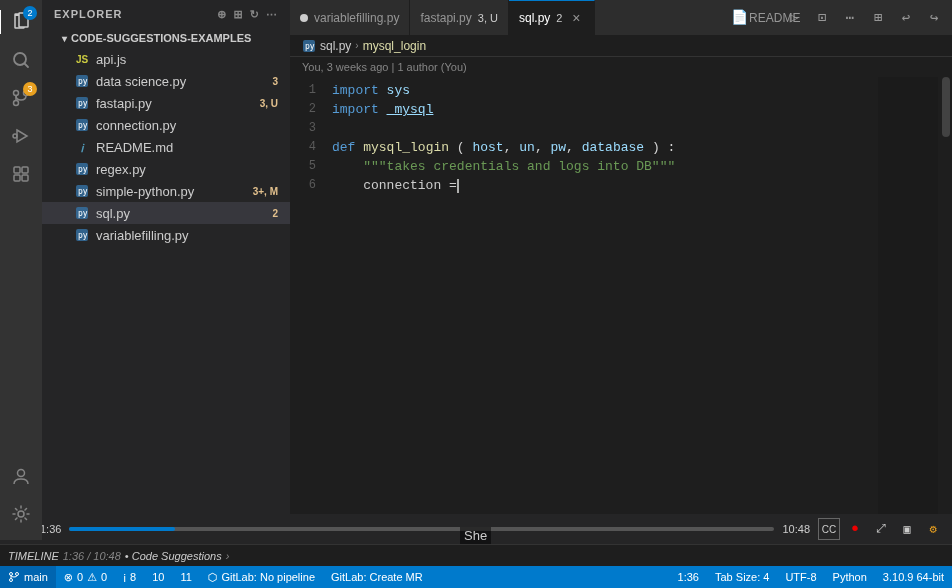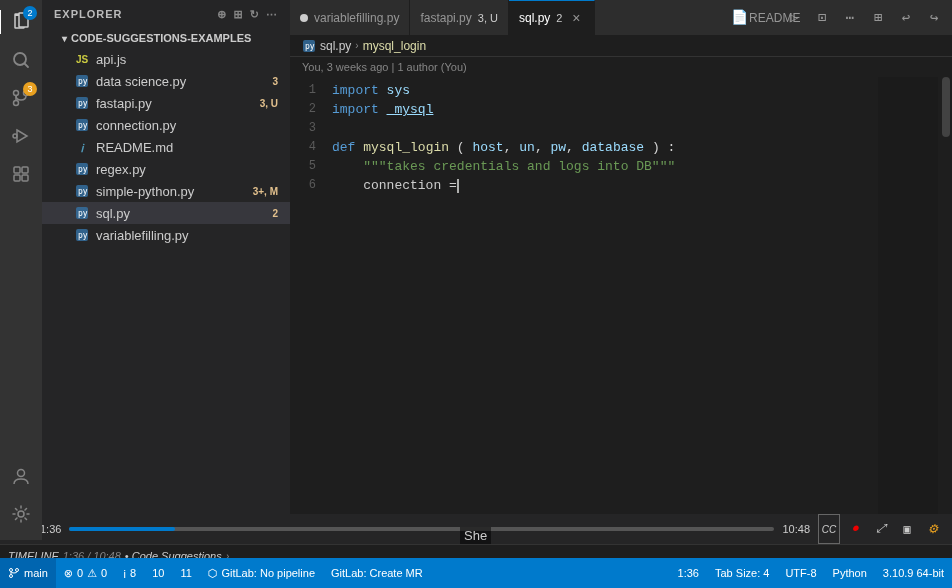--- a/index.html
+++ b/index.html
@@ -338,21 +338,21 @@
       background: #424242;
       border-radius: 4px;
     }
 
     
     .status-bar {
       position: absolute;
       bottom: 0;
       left: 0;
       right: 0;
-      height: 30px;
+      height: 22px;
       background: #007acc;
       display: flex;
       align-items: center;
       font-family: sans-serif;
       font-size: 11px;
       color: #ffffff;
     }
     .status-left {
       display: flex;
       align-items: center;
@@ -443,28 +443,27 @@
       font-family: sans-serif;
       font-size: 11px;
     }
     .video-icons {
       display: flex;
       gap: 4px;
       align-items: center;
     }
     .video-icon-btn {
       width: 22px;
-      height: 30px;
+      height: 22px;
       display: flex;
       align-items: center;
       justify-content: center;
       color: #cccccc;
       cursor: pointer;
       font-size: 12px;
-      font-style: italic;
     }
 
     .minimap {
       position: absolute;
       right: 14px;
       top: 0;
       width: 60px;
       height: 100%;
       background: #1a1a1a;
       opacity: 0.7;

